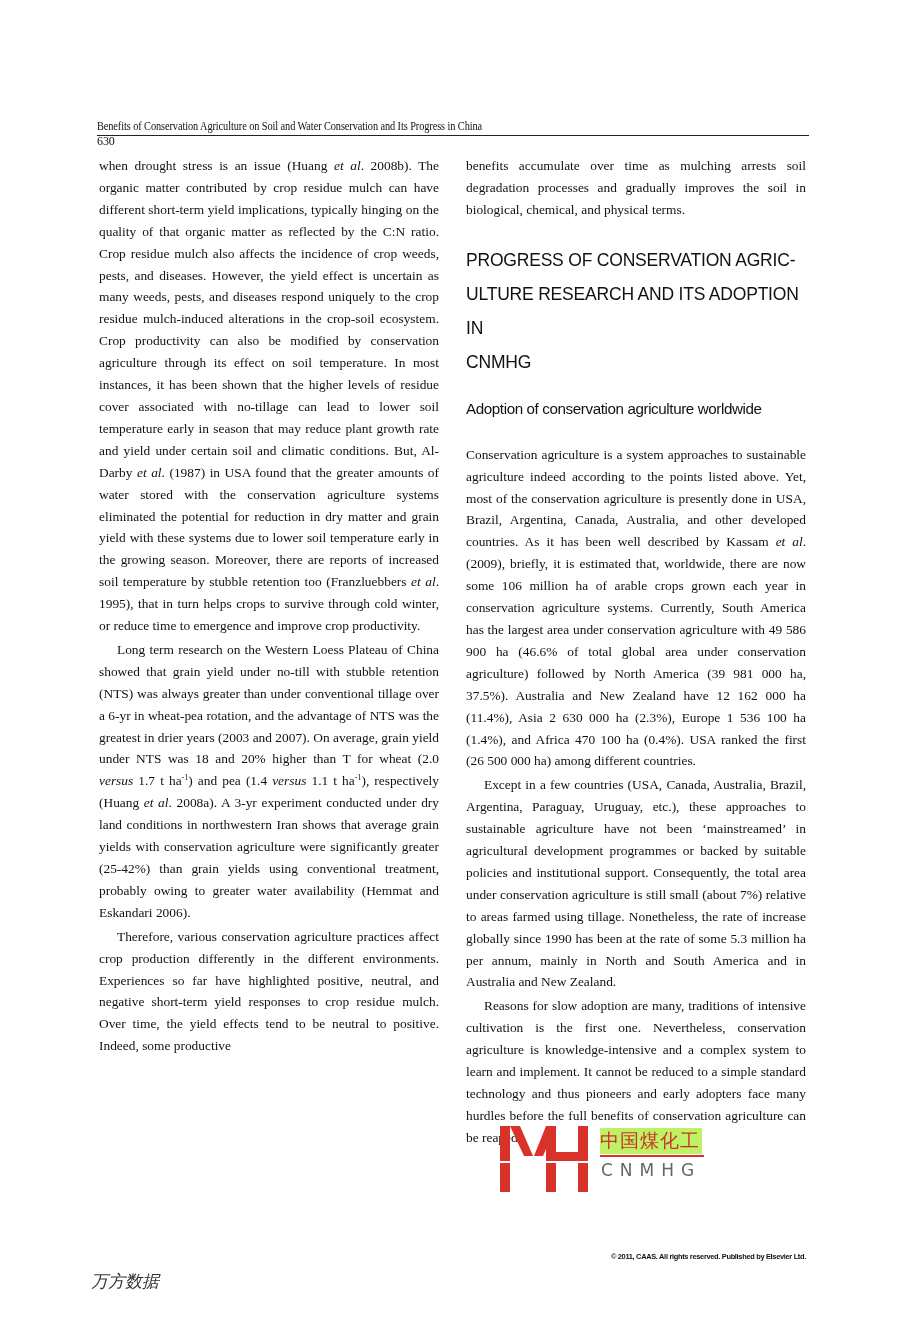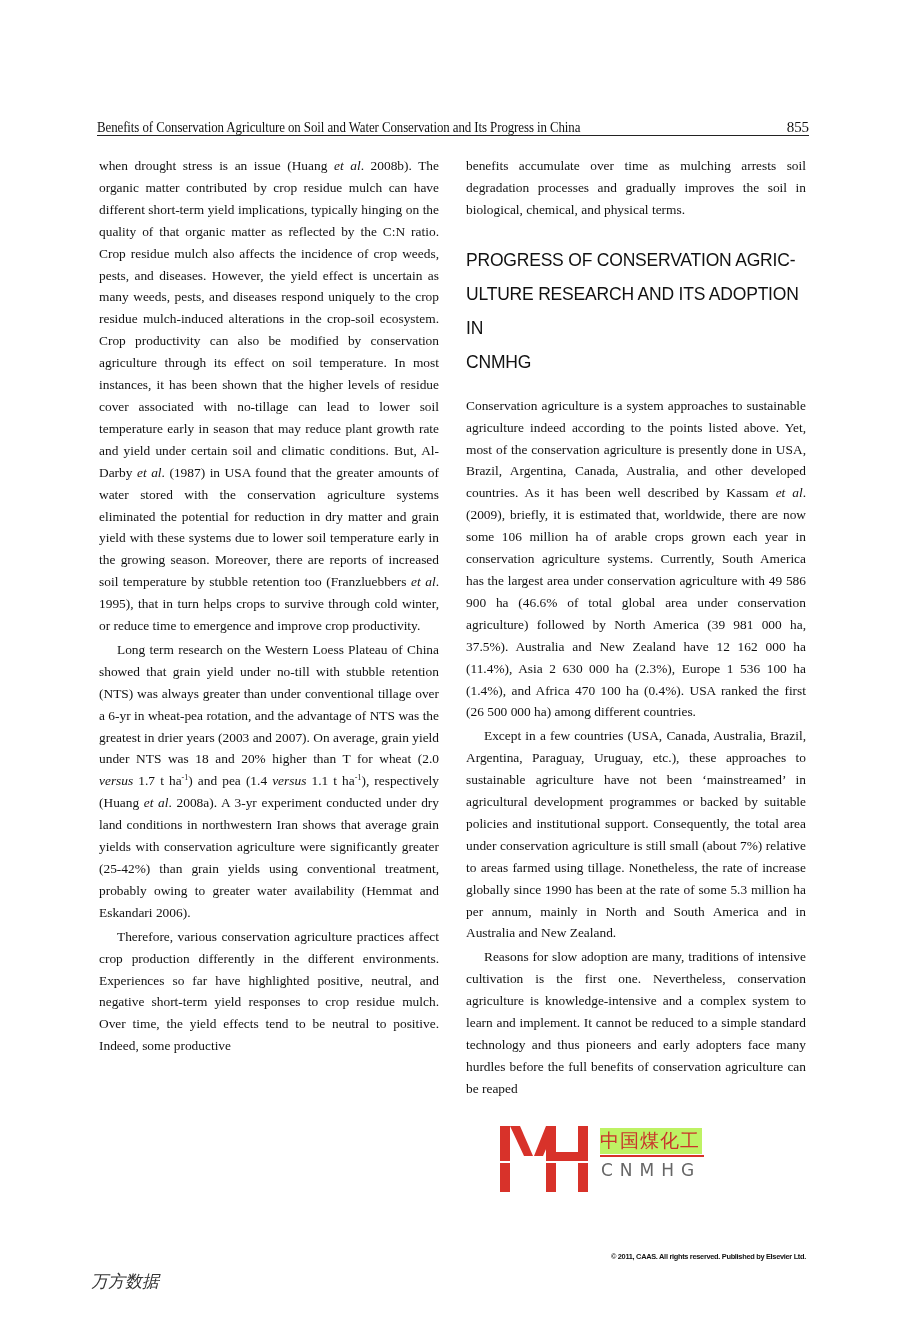--- a/index.html
+++ b/index.html
@@ -1,23 +1,24 @@
 <!DOCTYPE html>
 <html><head>
 <meta charset="utf-8">
 <style>
   html, body { margin: 0; padding: 0; background: #ffffff; }
   body { width: 904px; height: 1320px; position: relative; overflow: hidden; color: #111; }
   .page { position: absolute; left: 0; top: 0; width: 904px; height: 1320px; }
 
   .running-head {
     position: absolute; left: 97px; top: 119px; width: 712px;
-    font-family: "Liberation Serif", serif; font-size: 15px; color: #111;
+    font-family: "Liberation Serif", serif; font-size: 12px; color: #111;
     display: flex; justify-content: space-between; align-items: baseline;
     letter-spacing: -0.1px;
+    flex-direction: column;
   }
   .running-head .title { transform: scaleX(0.86); transform-origin: left center; white-space: nowrap; }
   .head-rule { position: absolute; left: 97px; top: 135px; width: 712px; height: 0; border-top: 1.6px solid #222; }
 
   .col {
     position: absolute; top: 155px; width: 340px;
     font-family: "Liberation Serif", serif; font-size: 13.4px; line-height: 21.9px;
     color: #111; text-align: justify;
   }
   .col-left { left: 99px; }
@@ -51,41 +52,42 @@
     font-family: "DejaVu Sans", sans-serif; font-size: 17px; color: #333; font-style: italic;
   }
 </style>
 </head>
 <body>
 
 <div class="page">
 
   <div class="running-head">
     <span class="title">Benefits of Conservation Agriculture on Soil and Water Conservation and Its Progress in China</span>
-    <span>855</span>
+    <span>630</span>
   </div>
   <div class="head-rule"></div>
 
   <div class="col col-left">
     <p>
       <span>when drought stress is an issue (Huang </span><i>et al</i><span>. 2008b). The organic matter contributed by crop residue mulch can have different short-term yield implications, typically hinging on the quality of that organic matter as reflected by the C:N ratio.  Crop residue mulch also affects the incidence of crop weeds, pests, and diseases. However, the yield effect is uncertain as many weeds, pests, and diseases respond uniquely to the crop residue mulch-induced alterations in the crop-soil ecosystem.  Crop productivity can also be modified by conservation agriculture through its effect on soil temperature.  In most instances, it has been shown that the higher levels of residue cover associated with no-tillage can lead to lower soil temperature early in season that may reduce plant growth rate and yield under certain soil and climatic conditions.  But, Al-Darby </span><i>et al</i><span>. (1987) in USA found that the greater amounts of water stored with the conservation agriculture systems eliminated the potential for reduction in dry matter and grain yield with these systems due to lower soil temperature early in the growing season.  Moreover, there are reports of increased soil temperature by stubble retention too (Franzluebbers </span><i>et al</i><span>. 1995), that in turn helps crops to survive through cold winter, or reduce time to emergence and improve crop productivity.</span>
     </p>
     <p class="indent">
       <span>Long term research on the Western Loess Plateau of China showed that grain yield under no-till with stubble retention (NTS) was always greater than under conventional tillage over a 6-yr in wheat-pea rotation, and the advantage of NTS was the greatest in drier years (2003 and 2007).  On average, grain yield under NTS was 18 and 20% higher than T for wheat (2.0 </span><i>versus</i><span> 1.7 t ha</span><sup>-1</sup><span>) and pea (1.4 </span><i>versus</i><span> 1.1 t ha</span><sup>-1</sup><span>), respectively (Huang </span><i>et al</i><span>. 2008a).  A 3-yr experiment conducted under dry land conditions in northwestern Iran shows that average grain yields with conservation agriculture were significantly greater (25-42%) than grain yields using conventional treatment, probably owing to greater water availability (Hemmat and Eskandari 2006).</span>
     </p>
     <p class="indent">Therefore, various conservation agriculture practices affect crop production differently in the different environments.  Experiences so far have highlighted positive, neutral, and negative short-term yield responses to crop residue mulch.  Over time, the yield effects tend to be neutral to positive.  Indeed, some productive</p>
   </div>
 
   <div class="col col-right">
     <p>benefits accumulate over time as mulching arrests soil degradation processes and gradually improves the soil in biological, chemical, and physical terms.</p>
     <h2 class="section-heading">
       <span>PROGRESS OF CONSERVATION AGRIC-</span><br>
       <span>ULTURE RESEARCH AND ITS ADOPTION IN</span><br>
       <span>CNMHG</span>
     </h2>
+    <h3 class="sub-heading">Adoption of conservation agriculture worldwide</h3>
     <p>
       <span>Conservation agriculture is a system approaches to sustainable agriculture indeed according to the points listed above.  Yet, most of the conservation agriculture is presently done in USA, Brazil, Argentina, Canada, Australia, and other developed countries.  As it has been well described by Kassam </span><i>et al</i><span>. (2009), briefly, it is estimated that, worldwide, there are now some 106 million ha of arable crops grown each year in conservation agriculture systems.  Currently, South America has the largest area under conservation agriculture with 49 586 900 ha (46.6% of total global area under conservation agriculture) followed by North America (39 981 000 ha, 37.5%).  Australia and New Zealand have 12 162 000 ha (11.4%), Asia 2 630 000 ha (2.3%), Europe 1 536 100 ha (1.4%), and Africa 470 100 ha (0.4%).  USA ranked the first (26 500 000 ha) among different countries.</span>
     </p>
     <p class="indent">Except in a few countries (USA, Canada, Australia, Brazil, Argentina, Paraguay, Uruguay, etc.), these approaches to sustainable agriculture have not been ‘mainstreamed’ in agricultural development programmes or backed by suitable policies and institutional support.  Consequently, the total area under conservation agriculture is still small (about 7%) relative to areas farmed using tillage.  Nonetheless, the rate of increase globally since 1990 has been at the rate of some 5.3 million ha per annum, mainly in North and South America and in Australia and New Zealand.</p>
     <p class="indent">Reasons for slow adoption are many, traditions of intensive cultivation is the first one.  Nevertheless, conservation agriculture is knowledge-intensive and a complex system to learn and implement.  It cannot be reduced to a simple standard technology and thus pioneers and early adopters face many hurdles before the full benefits of conservation agriculture can be reaped</p>
   </div>
 
   <div class="logo">
     <svg class="bars" viewBox="0 0 90 66">
       <g fill="#d8322a">

